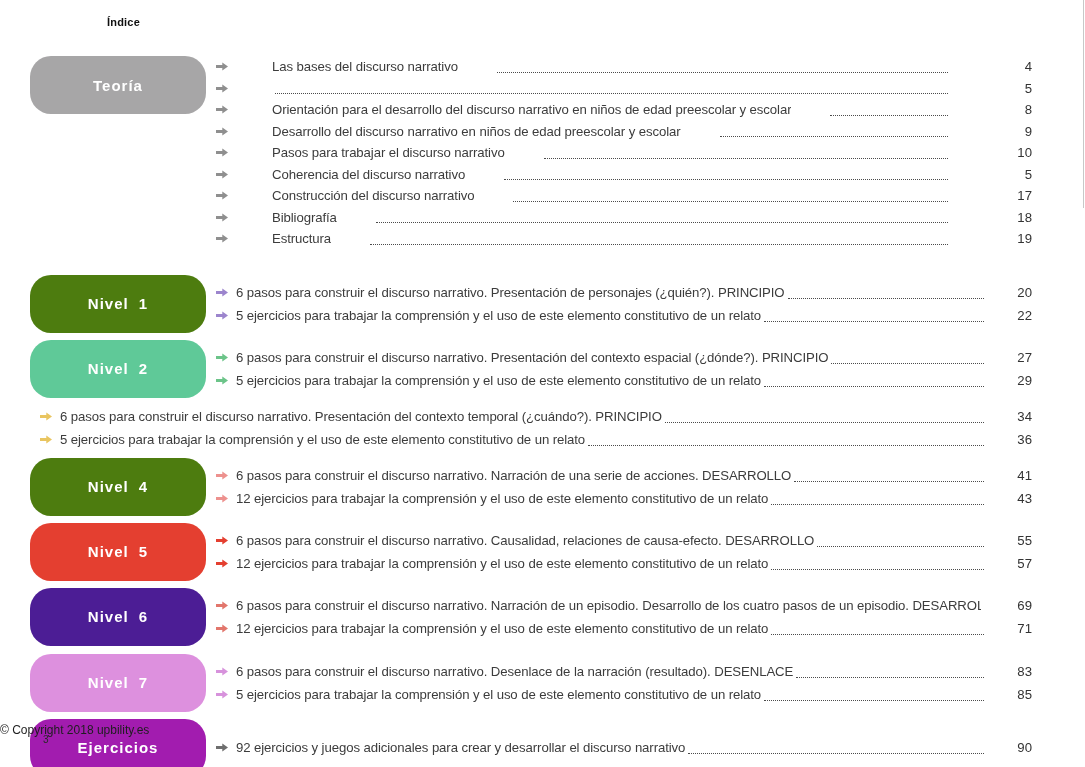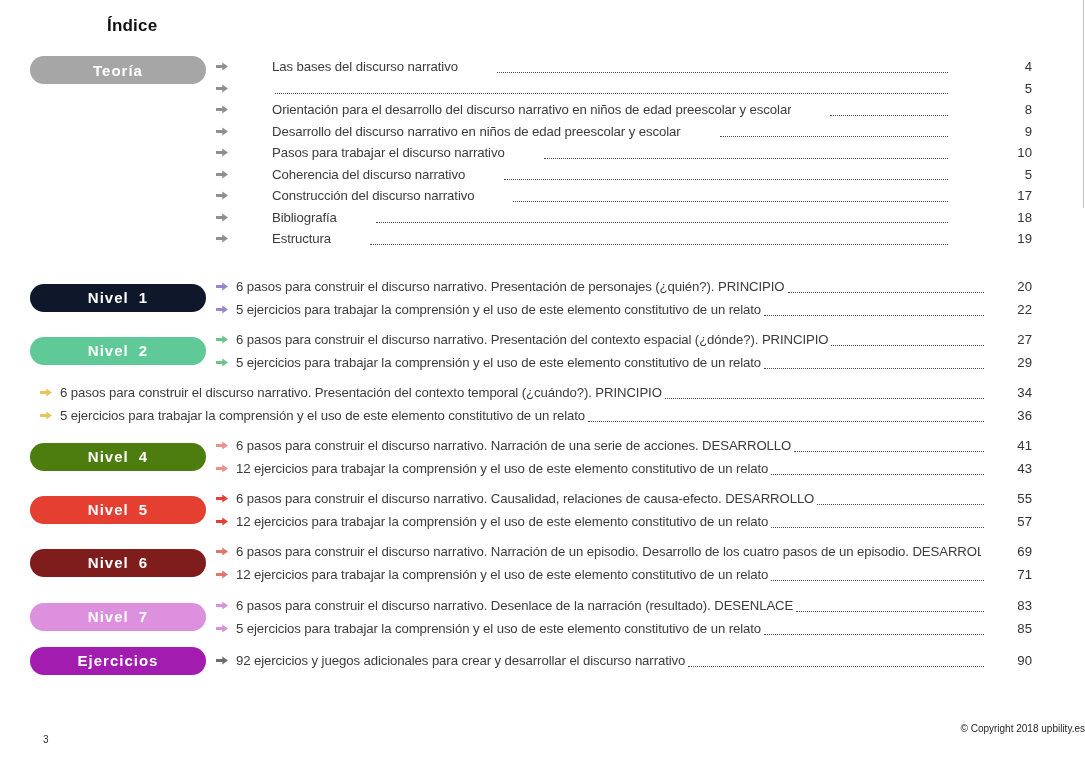--- a/index.html
+++ b/index.html
@@ -5,33 +5,33 @@
   html,body{margin:0;padding:0;background:#ffffff;}
   .page{
     position:relative;
     width:1085px;height:767px;
     background:#ffffff;
     font-family:"Liberation Sans", sans-serif;
     overflow:hidden;
   }
   .title{
     position:absolute;left:107px;top:16px;margin:0;
-    font-size:17px;font-weight:bold;color:#0f0f0f;letter-spacing:.2px;
+    font-size:11px;font-weight:bold;color:#0f0f0f;letter-spacing:.2px;
   }
   .toc{
     position:absolute;left:30px;right:53px;top:56px;
   }
   .section{
     display:flex;align-items:center;margin-bottom:7px;
   }
   .section.sec-teoria{align-items:flex-start;margin-bottom:25px;}
   .section.sec-nivel-6{margin-top:4px;}
   .section.sec-nivel-7{margin-top:8px;}
   .pill{
-    flex:0 0 176px;height:28px;border-radius:21px;
+    flex:0 0 176px;height:58px;border-radius:21px;
     display:flex;align-items:center;justify-content:center;
   }
   .pill-label{
     color:#ffffff;font-weight:bold;font-size:15px;
     letter-spacing:1px;word-spacing:5px;
   }
   .entries{flex:1;min-width:0;margin-left:10px;}
   .entry{display:flex;align-items:center;height:23px;}
   .sec-teoria .entry{height:21.5px;gap:36px;}
   .arrow{flex:0 0 auto;display:flex;align-items:center;margin-right:8px;}
@@ -40,22 +40,22 @@
     font-size:13.2px;color:#3c3c3c;letter-spacing:-0.1px;
   }
   .dots{
     flex:1 1 0;min-width:0;align-self:flex-end;
     border-bottom:1.5px dotted #4b4b4b;margin:0 2px 5px 3px;
   }
   .epage{
     flex:0 0 46px;text-align:right;font-size:13.2px;color:#333333;
   }
   .copyright{
-    position:absolute;left:0;right:0;top:723px;text-align:right;
-    font-size:10px;color:#1e1e1e;
+    position:absolute;left:0;right:0;top:723px;text-align:left;
+    font-size:12px;color:#1e1e1e;
   }
   .folio{
     position:absolute;left:43px;top:734px;font-size:10px;color:#2a2a2a;
   }
   .page-edge{
     position:absolute;right:1px;top:0;width:1px;height:208px;background:#c8c8c8;
   }
 </style>
 </head>
 <body>
@@ -153,21 +153,21 @@
                 <path d="M0 2.9h6.3V0.4L12 4.5 6.3 8.6V6.1H0z" fill="currentColor"></path>
               </svg>
             </span>
             <span class="etext">Estructura</span>
             <span class="dots"></span>
             <span class="epage">19</span>
           </div>
         </div>
       </section>
       <section class="section sec-nivel-1">
-        <div class="pill" style="background: #0f172a;">
+        <div class="pill" style="background: #4d7c0f;">
           <span class="pill-label">Nivel 1</span>
         </div>
         <div class="entries">
           <div class="entry">
             <span class="arrow" style="color: rgb(156, 133, 205);">
               <svg width="12" height="9" viewBox="0 0 12 9" aria-hidden="true">
                 <path d="M0 2.9h6.3V0.4L12 4.5 6.3 8.6V6.1H0z" fill="currentColor"></path>
               </svg>
             </span>
             <span class="etext">6 pasos para construir el discurso narrativo. Presentación de personajes (¿quién?). PRINCIPIO</span>
@@ -285,21 +285,21 @@
                 <path d="M0 2.9h6.3V0.4L12 4.5 6.3 8.6V6.1H0z" fill="currentColor"></path>
               </svg>
             </span>
             <span class="etext">12 ejercicios para trabajar la comprensión y el uso de este elemento constitutivo de un relato</span>
             <span class="dots"></span>
             <span class="epage">57</span>
           </div>
         </div>
       </section>
       <section class="section sec-nivel-6">
-        <div class="pill" style="background: #7f1d1d;">
+        <div class="pill" style="background: #4c1d95;">
           <span class="pill-label">Nivel 6</span>
         </div>
         <div class="entries">
           <div class="entry">
             <span class="arrow" style="color: rgb(226, 118, 108);">
               <svg width="12" height="9" viewBox="0 0 12 9" aria-hidden="true">
                 <path d="M0 2.9h6.3V0.4L12 4.5 6.3 8.6V6.1H0z" fill="currentColor"></path>
               </svg>
             </span>
             <span class="etext">6 pasos para construir el discurso narrativo. Narración de un episodio. Desarrollo de los cuatro pasos de un episodio. DESARROLLO</span>

